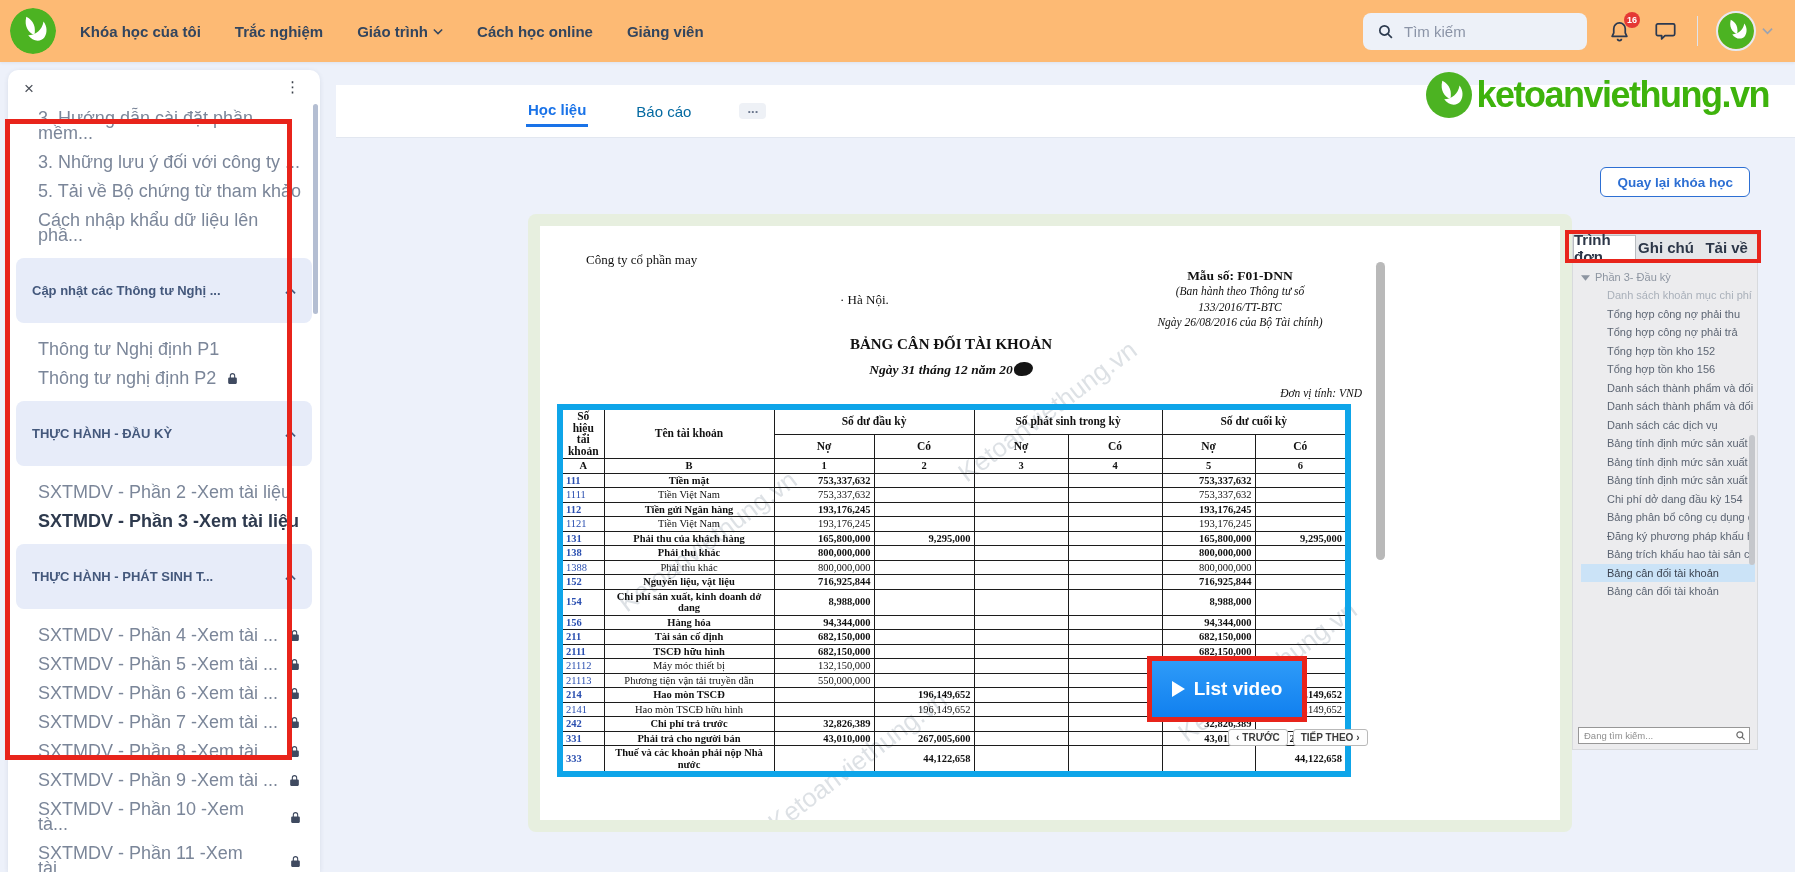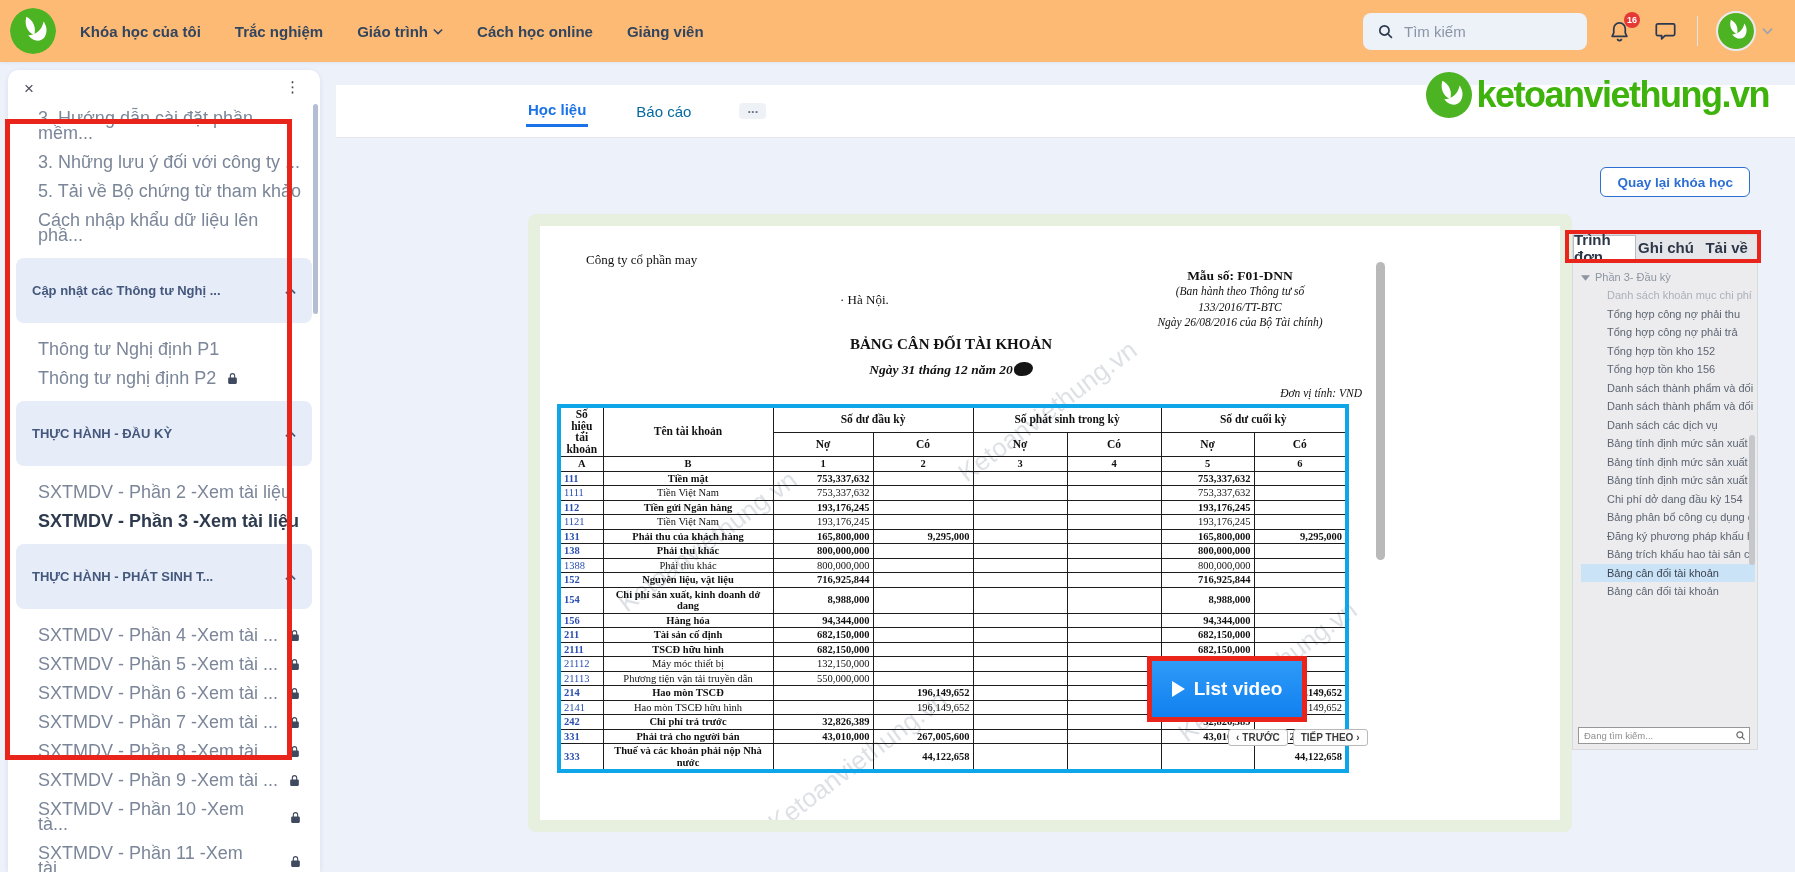--- a/index.html
+++ b/index.html
@@ -55,21 +55,21 @@
   .doc-form .b { font-size:13.5px; font-weight:bold; }
   .doc-form .i { font-size:11.5px; font-style:italic; line-height:15.5px; }
   .doc-title { position:absolute; left:0; top:110px; width:822px; text-align:center; font-size:15px; font-weight:bold; }
   .doc-date { position:absolute; left:0; top:136px; width:822px; text-align:center; font-size:13.5px; font-weight:bold; font-style:italic; }
   .blob { display:inline-block; width:19px; height:14px; background:#151515; border-radius:55% 45% 60% 40%; vertical-align:-2px; margin-left:1px; }
   .doc-unit { position:absolute; left:560px; top:161px; width:262px; text-align:right; font-size:11.5px; font-style:italic; }
   .doc-scrollbar { position:absolute; left:836px; top:36px; width:9px; height:298px; background:#b9b9b9; border-radius:5px; cursor:pointer; }
 
   table.acct { position:absolute; left:17px; top:178px; width:788px; border-collapse:collapse; table-layout:fixed; }
   table.acct th, table.acct td { border:1px solid #1c1c1c; font-size:10.5px; line-height:11.5px; padding:1px 3px; overflow:hidden; }
-  table.acct { border:4px solid #0ea5e9; }
+  table.acct { border:6px solid #0ea5e9; }
   table.acct th { font-size:11.5px; font-weight:bold; text-align:center; }
   td.c-code { color:#2a4fb0; font-weight:bold; padding-left:2px; }
   td.c-code.sub { font-weight:normal; }
   td.c-name { text-align:center; }
   td.c-num { text-align:right; }
   tr.bold td.c-name, tr.bold td.c-num { font-weight:bold; }
   tr.idx td { font-weight:bold; text-align:center; font-size:10.5px; }
 
   
   .listvideo-box { position:absolute; left:1147px; top:656px; width:160px; height:66px; border:5px solid #e8241b; z-index:20; background:transparent; }

